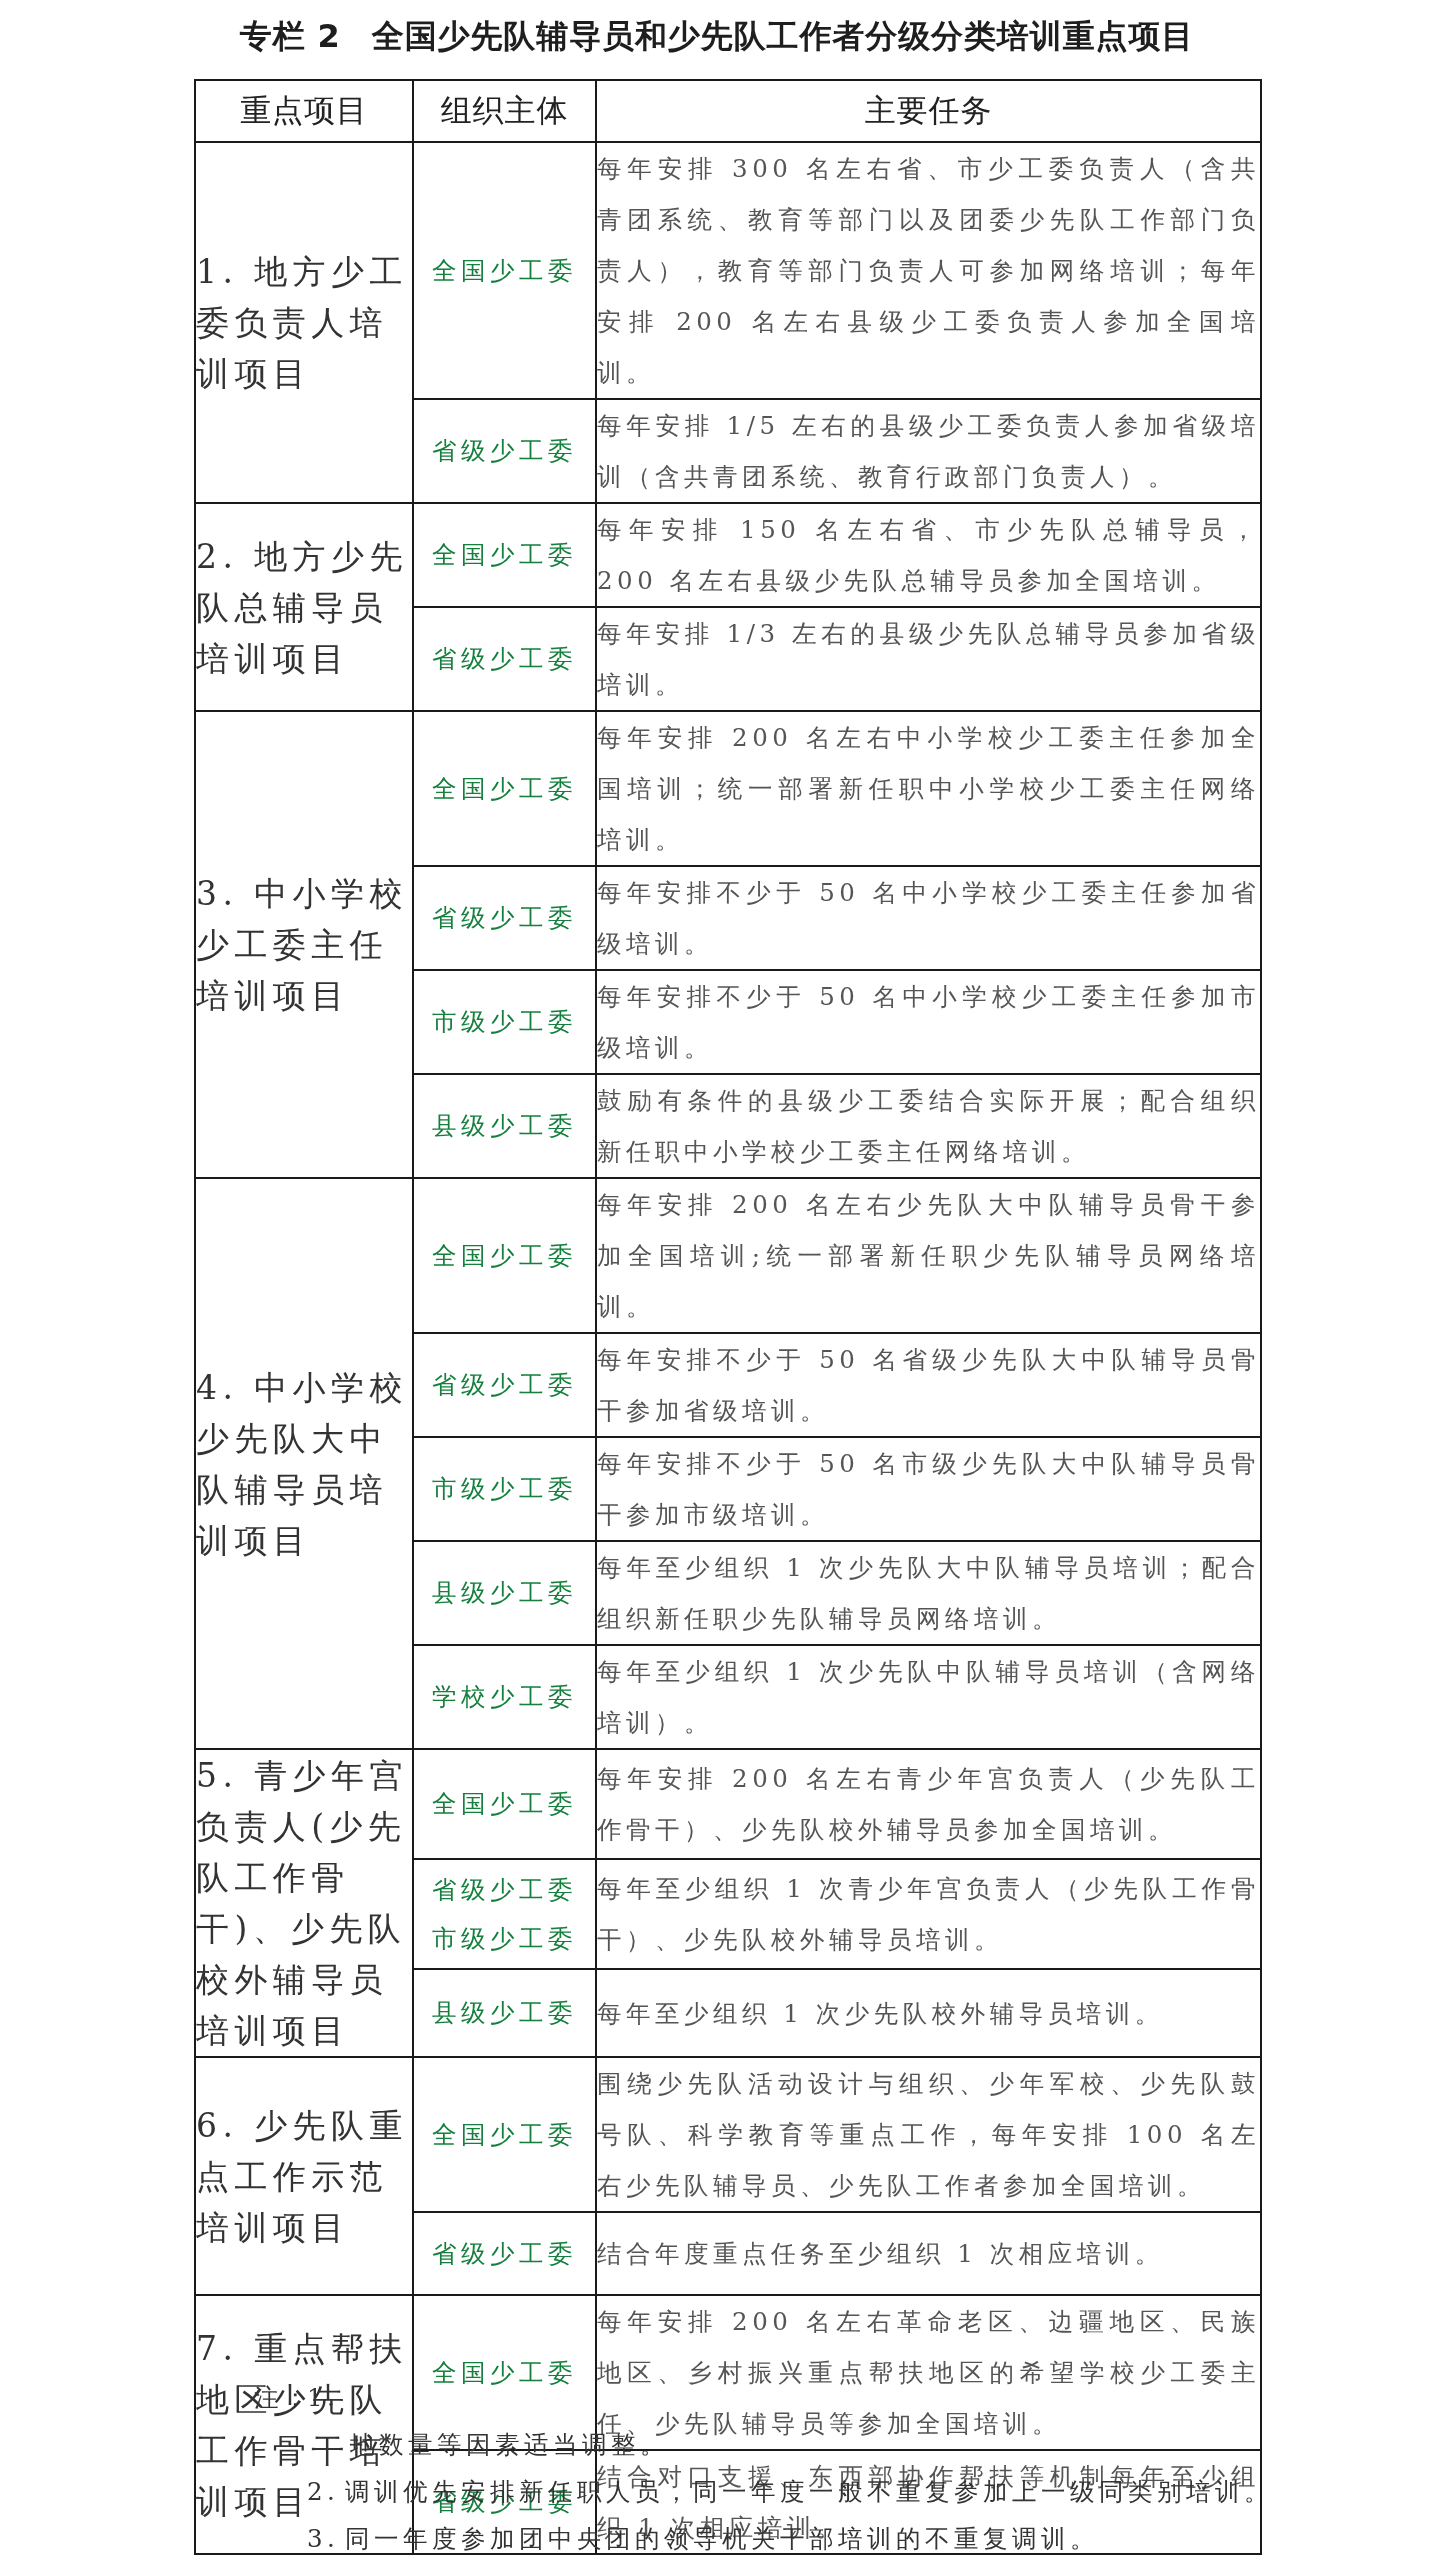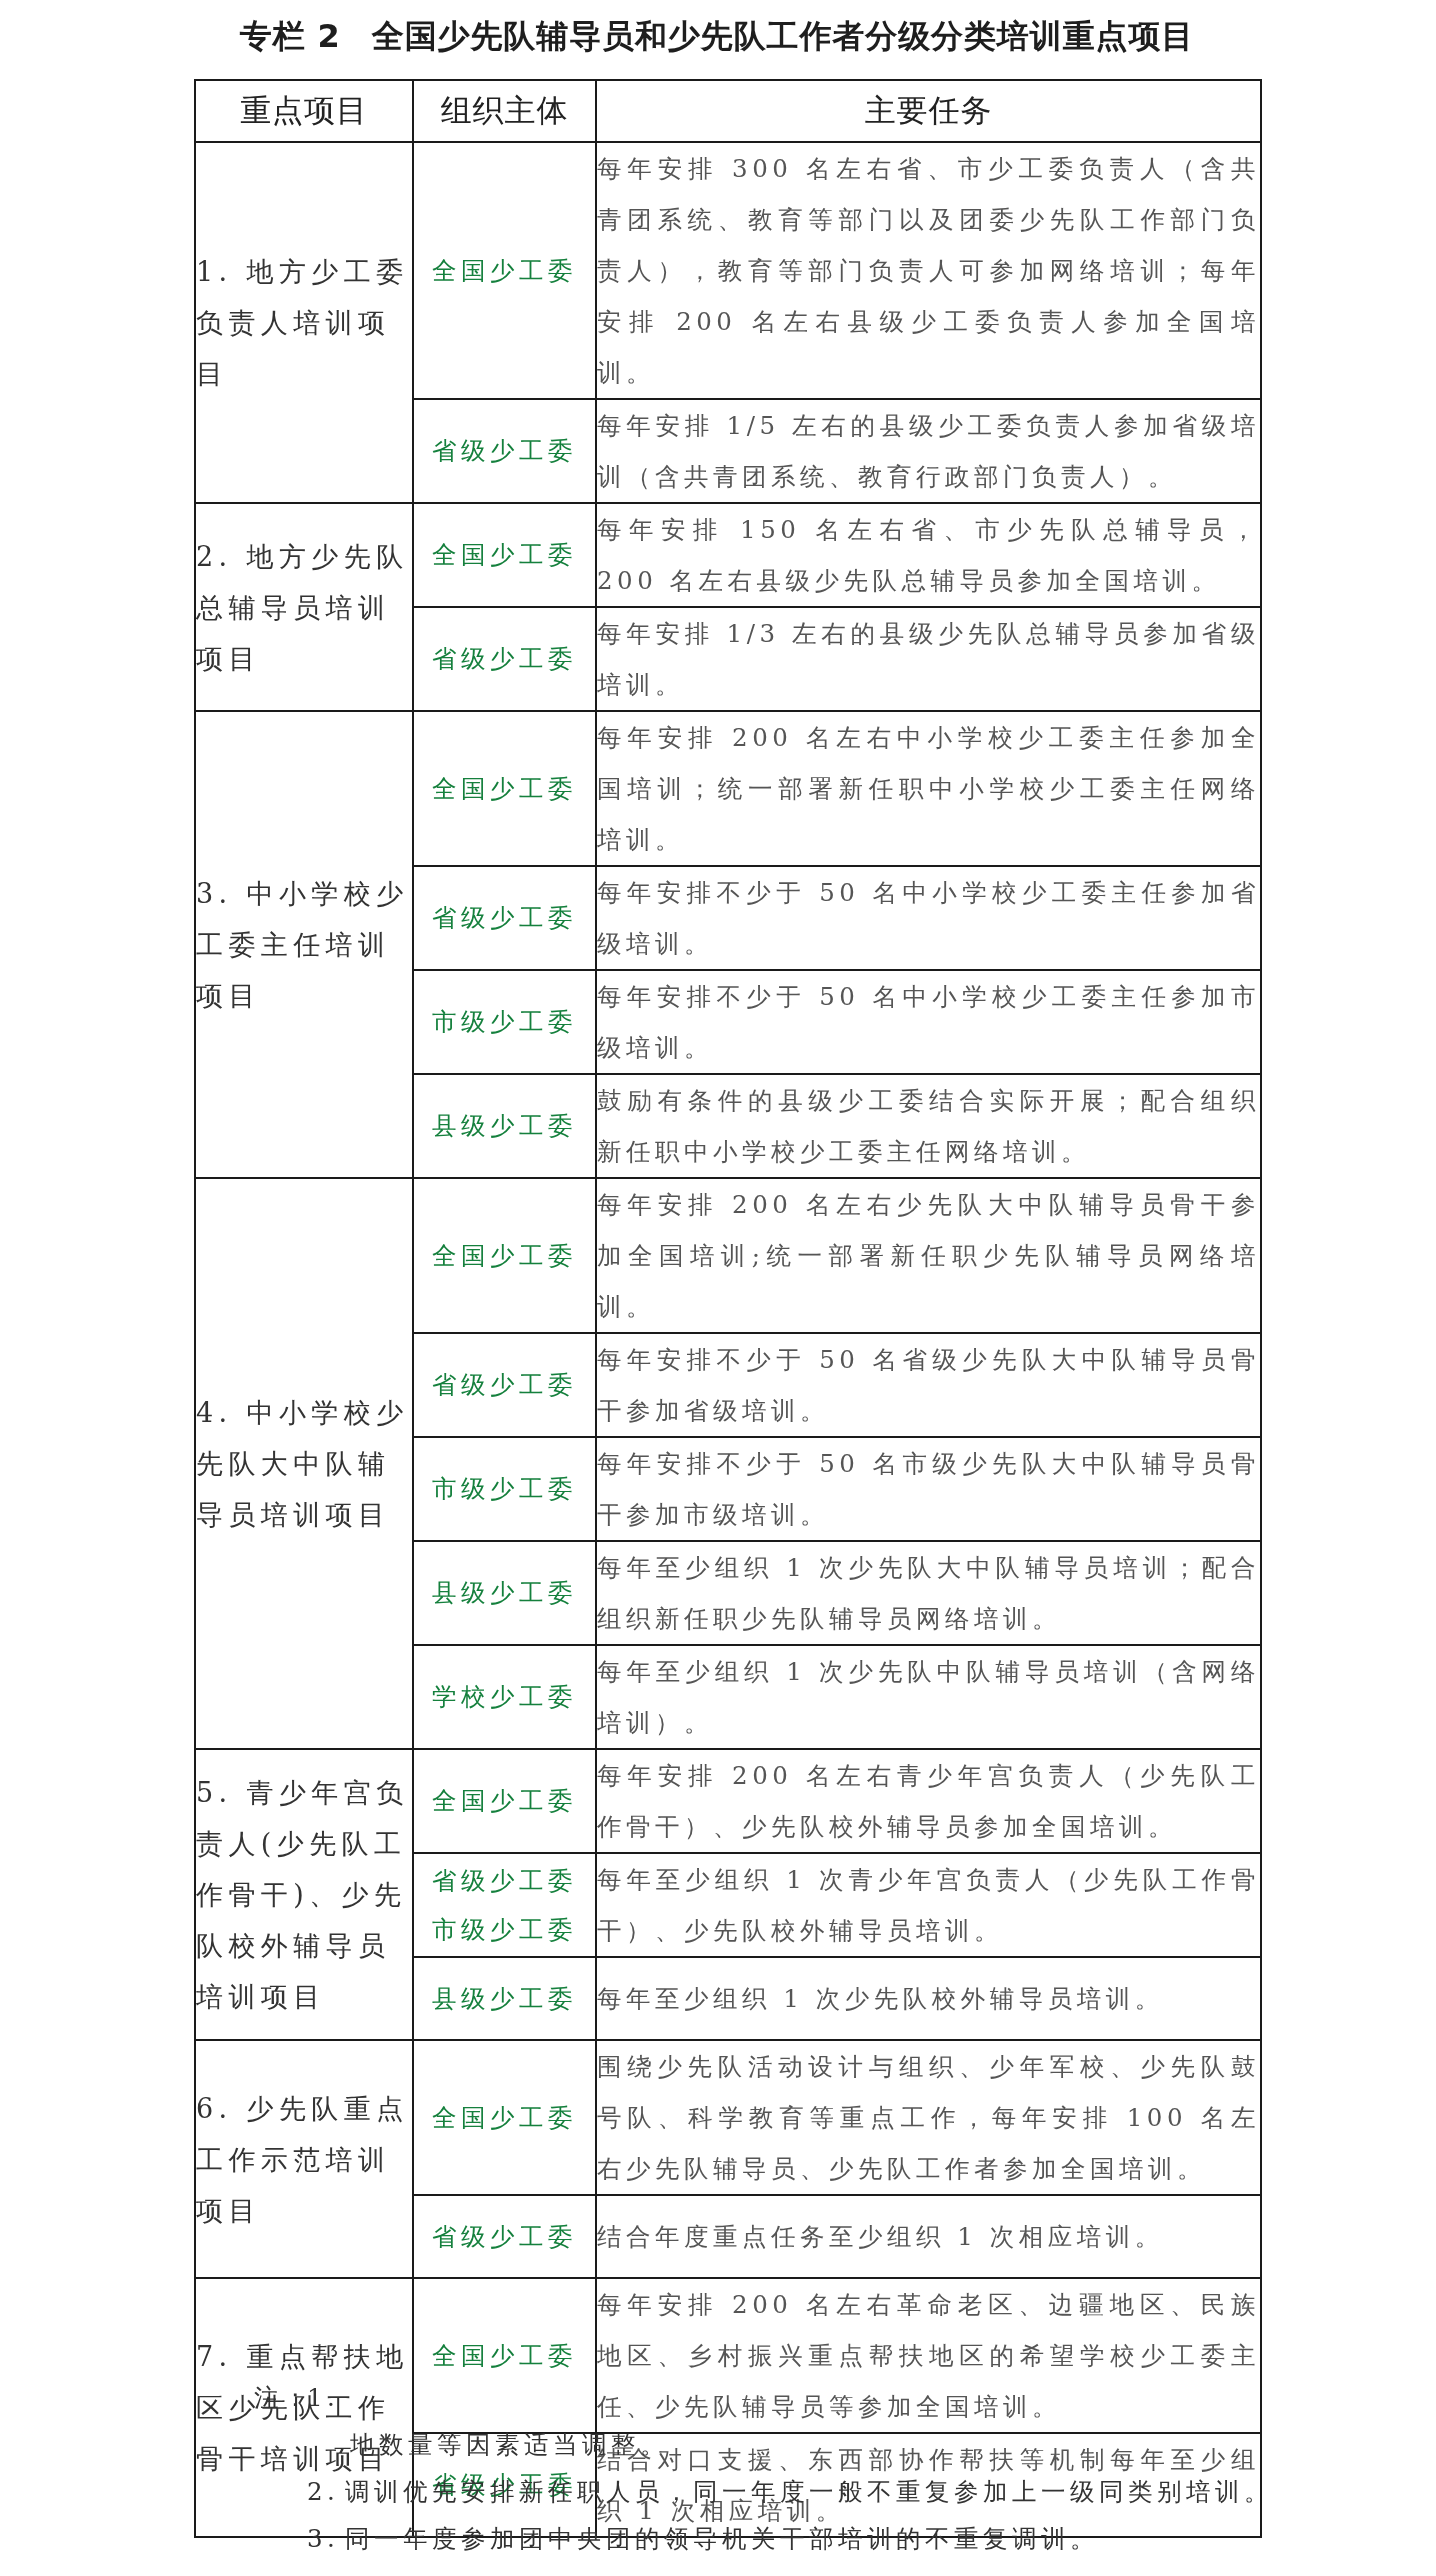--- a/index.html
+++ b/index.html
@@ -7,21 +7,21 @@
          font-family: "DejaVu Serif", "Liberation Serif", serif; color: #4a4a4a; }
   .title { position: absolute; left: 0; width: 1434px; top: 14.5px; text-align: center;
            font-family: "DejaVu Sans", "Liberation Sans", sans-serif; font-weight: bold;
            font-size: 32px; color: #1e1e1e; letter-spacing: 0.9px; }
   .title .num-gap { display: inline-block; width: 31px; }
   table.main { position: absolute; left: 194px; top: 79px; width: 1066px;
                border-collapse: collapse; table-layout: fixed; }
   table.main td, table.main th { border: 2.3px solid #1a1a1a; padding: 0; }
   table.main th { height: 60px; font-family: "DejaVu Sans", "Liberation Sans", sans-serif;
                   font-weight: normal; font-size: 31px; color: #222; text-align: center; letter-spacing: 0.9px; }
-  td.proj { vertical-align: middle; padding: 0 9px 0 14.5px; font-size: 27px; line-height: 51px;
+  td.proj { vertical-align: middle; padding: 0 9px 0 14.5px; font-size: 33px; line-height: 51px;
             color: #333; letter-spacing: 5.4px; text-align: left; }
   td.org { text-align: center; vertical-align: middle; font-size: 24.5px; color: #15803d;
            letter-spacing: 4.5px; line-height: 36px; }
   td.task { vertical-align: middle; padding: 0 9px 0 16.3px; font-size: 24.5px; line-height: 51px;
             color: #555; letter-spacing: 4.5px; text-align: justify; }
   .notes { position: absolute; left: 254px; top: 2374px; width: 1015px;
            font-size: 24.5px; color: #333; letter-spacing: 4.5px; }
   .note-row { position: relative; height: 47px; line-height: 47px; white-space: nowrap; }
   .note-row .lbl { position: absolute; left: 0; }
   .note-row .n { position: absolute; left: 53px; }

